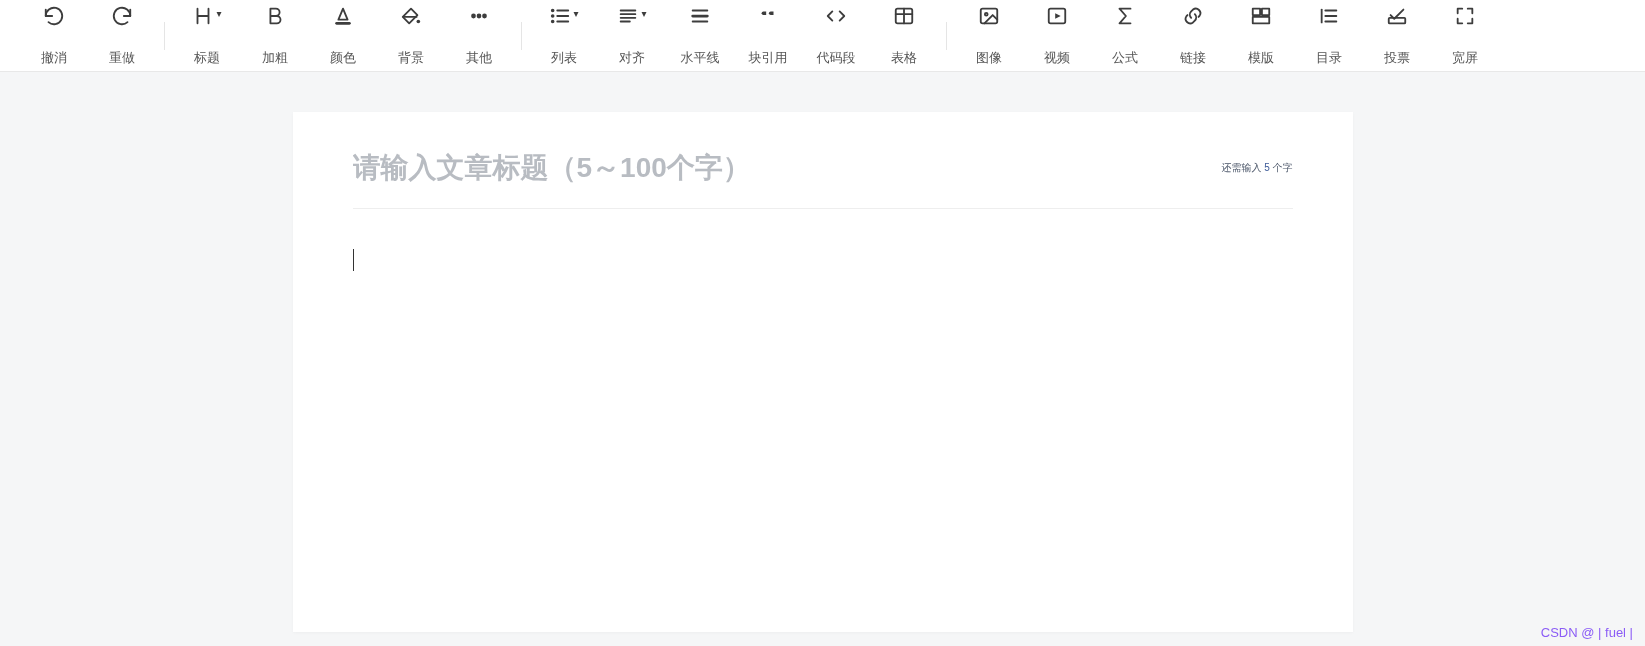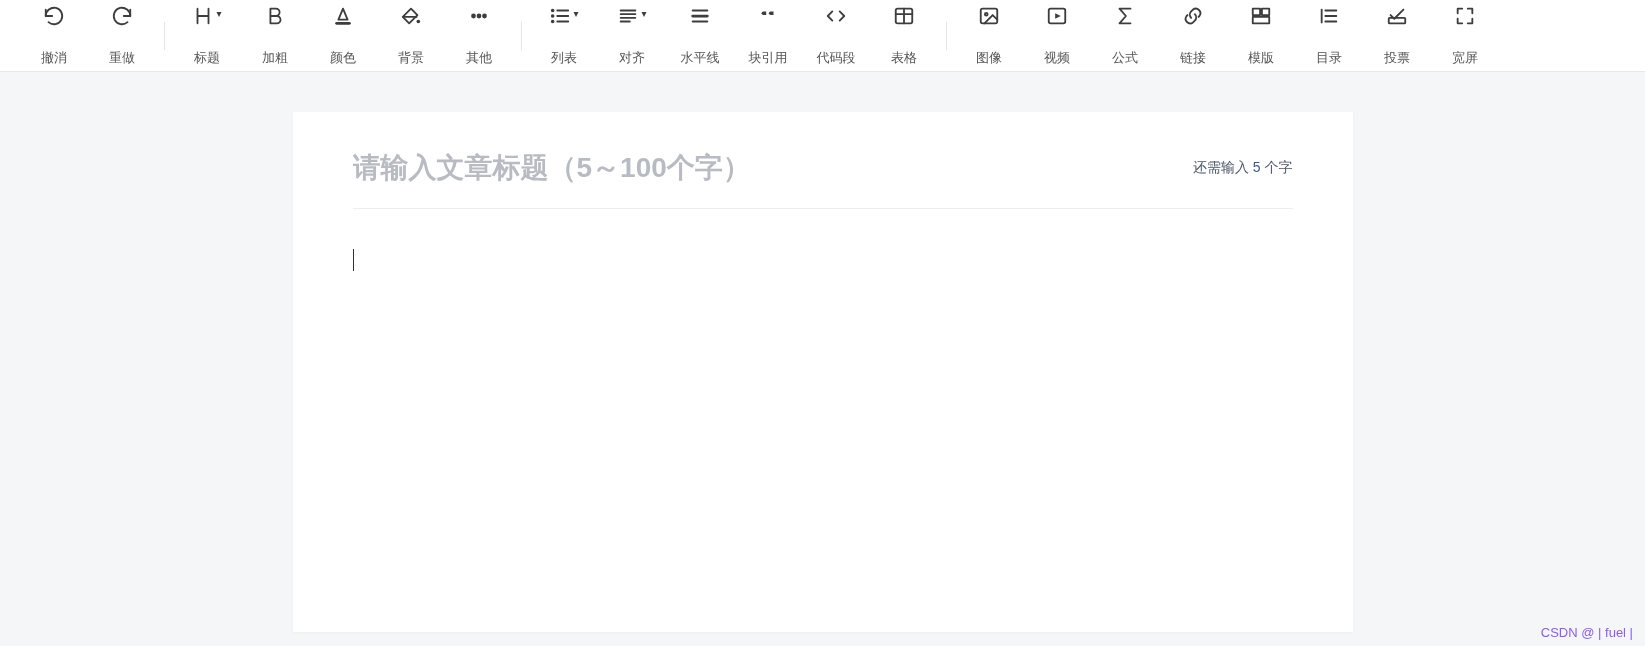--- a/index.html
+++ b/index.html
@@ -76,21 +76,21 @@
       outline: none;
       font-size: 28px;
       font-weight: 600;
       color: #333;
     }
     .title-input::placeholder {
       color: #b8bcc2;
       font-weight: 600;
     }
     .counter {
-      font-size: 14px;
+      font-size: 10px;
       color: #4a5568;
       white-space: nowrap;
       margin-left: 20px;
     }
     .counter .num { color: #3b5998; }
     .content-area {
       min-height: 200px;
       font-size: 16px;
       outline: none;
     }

